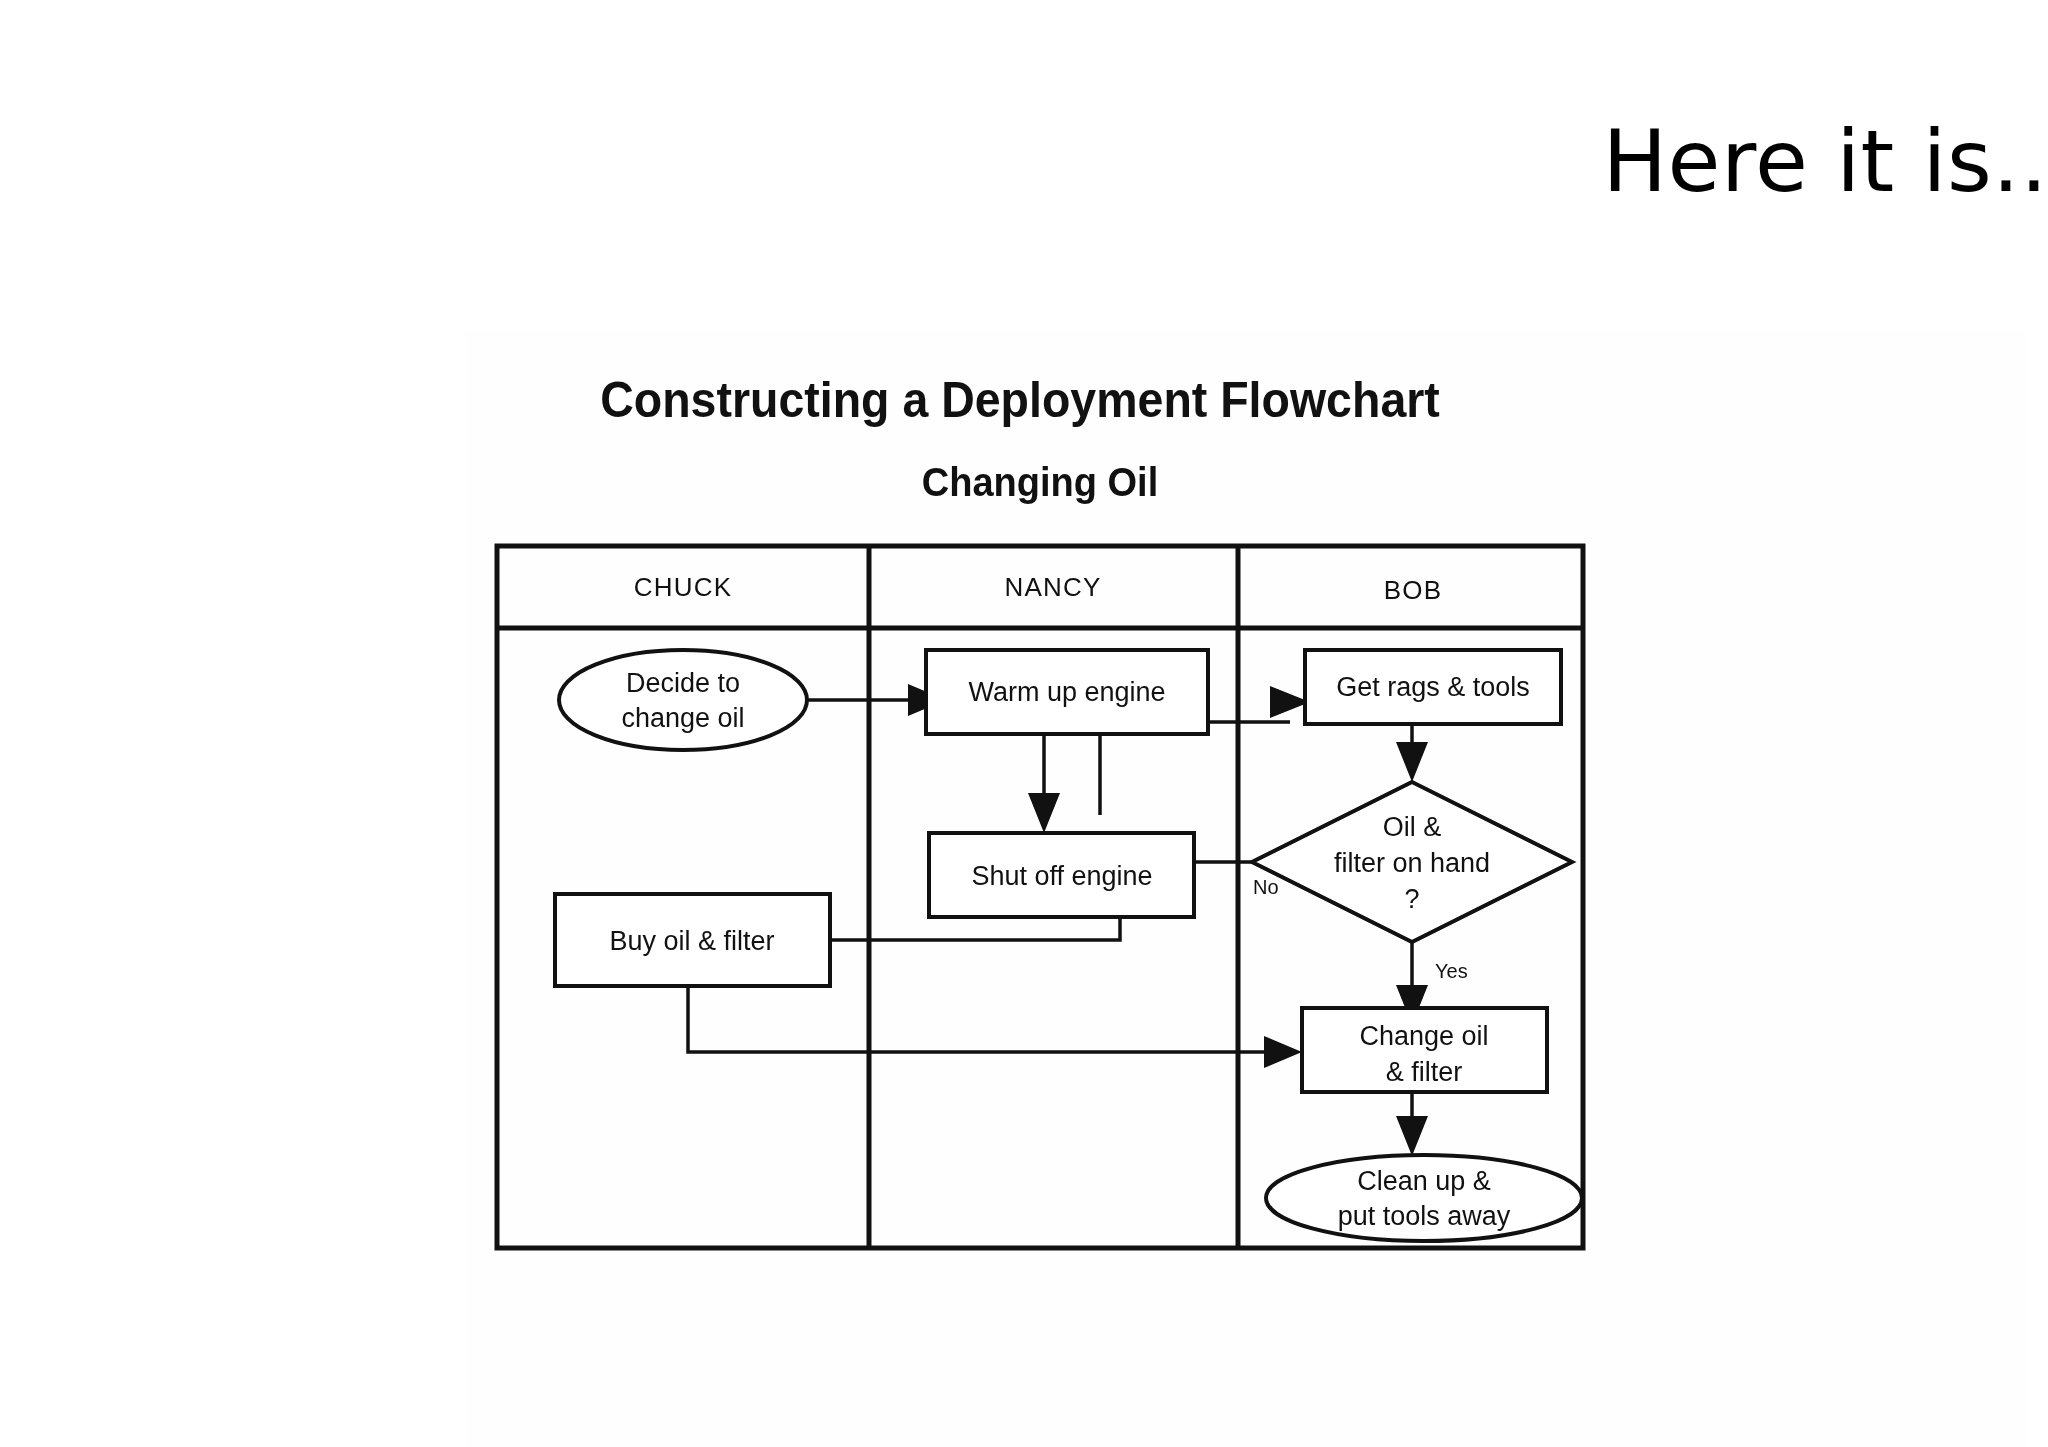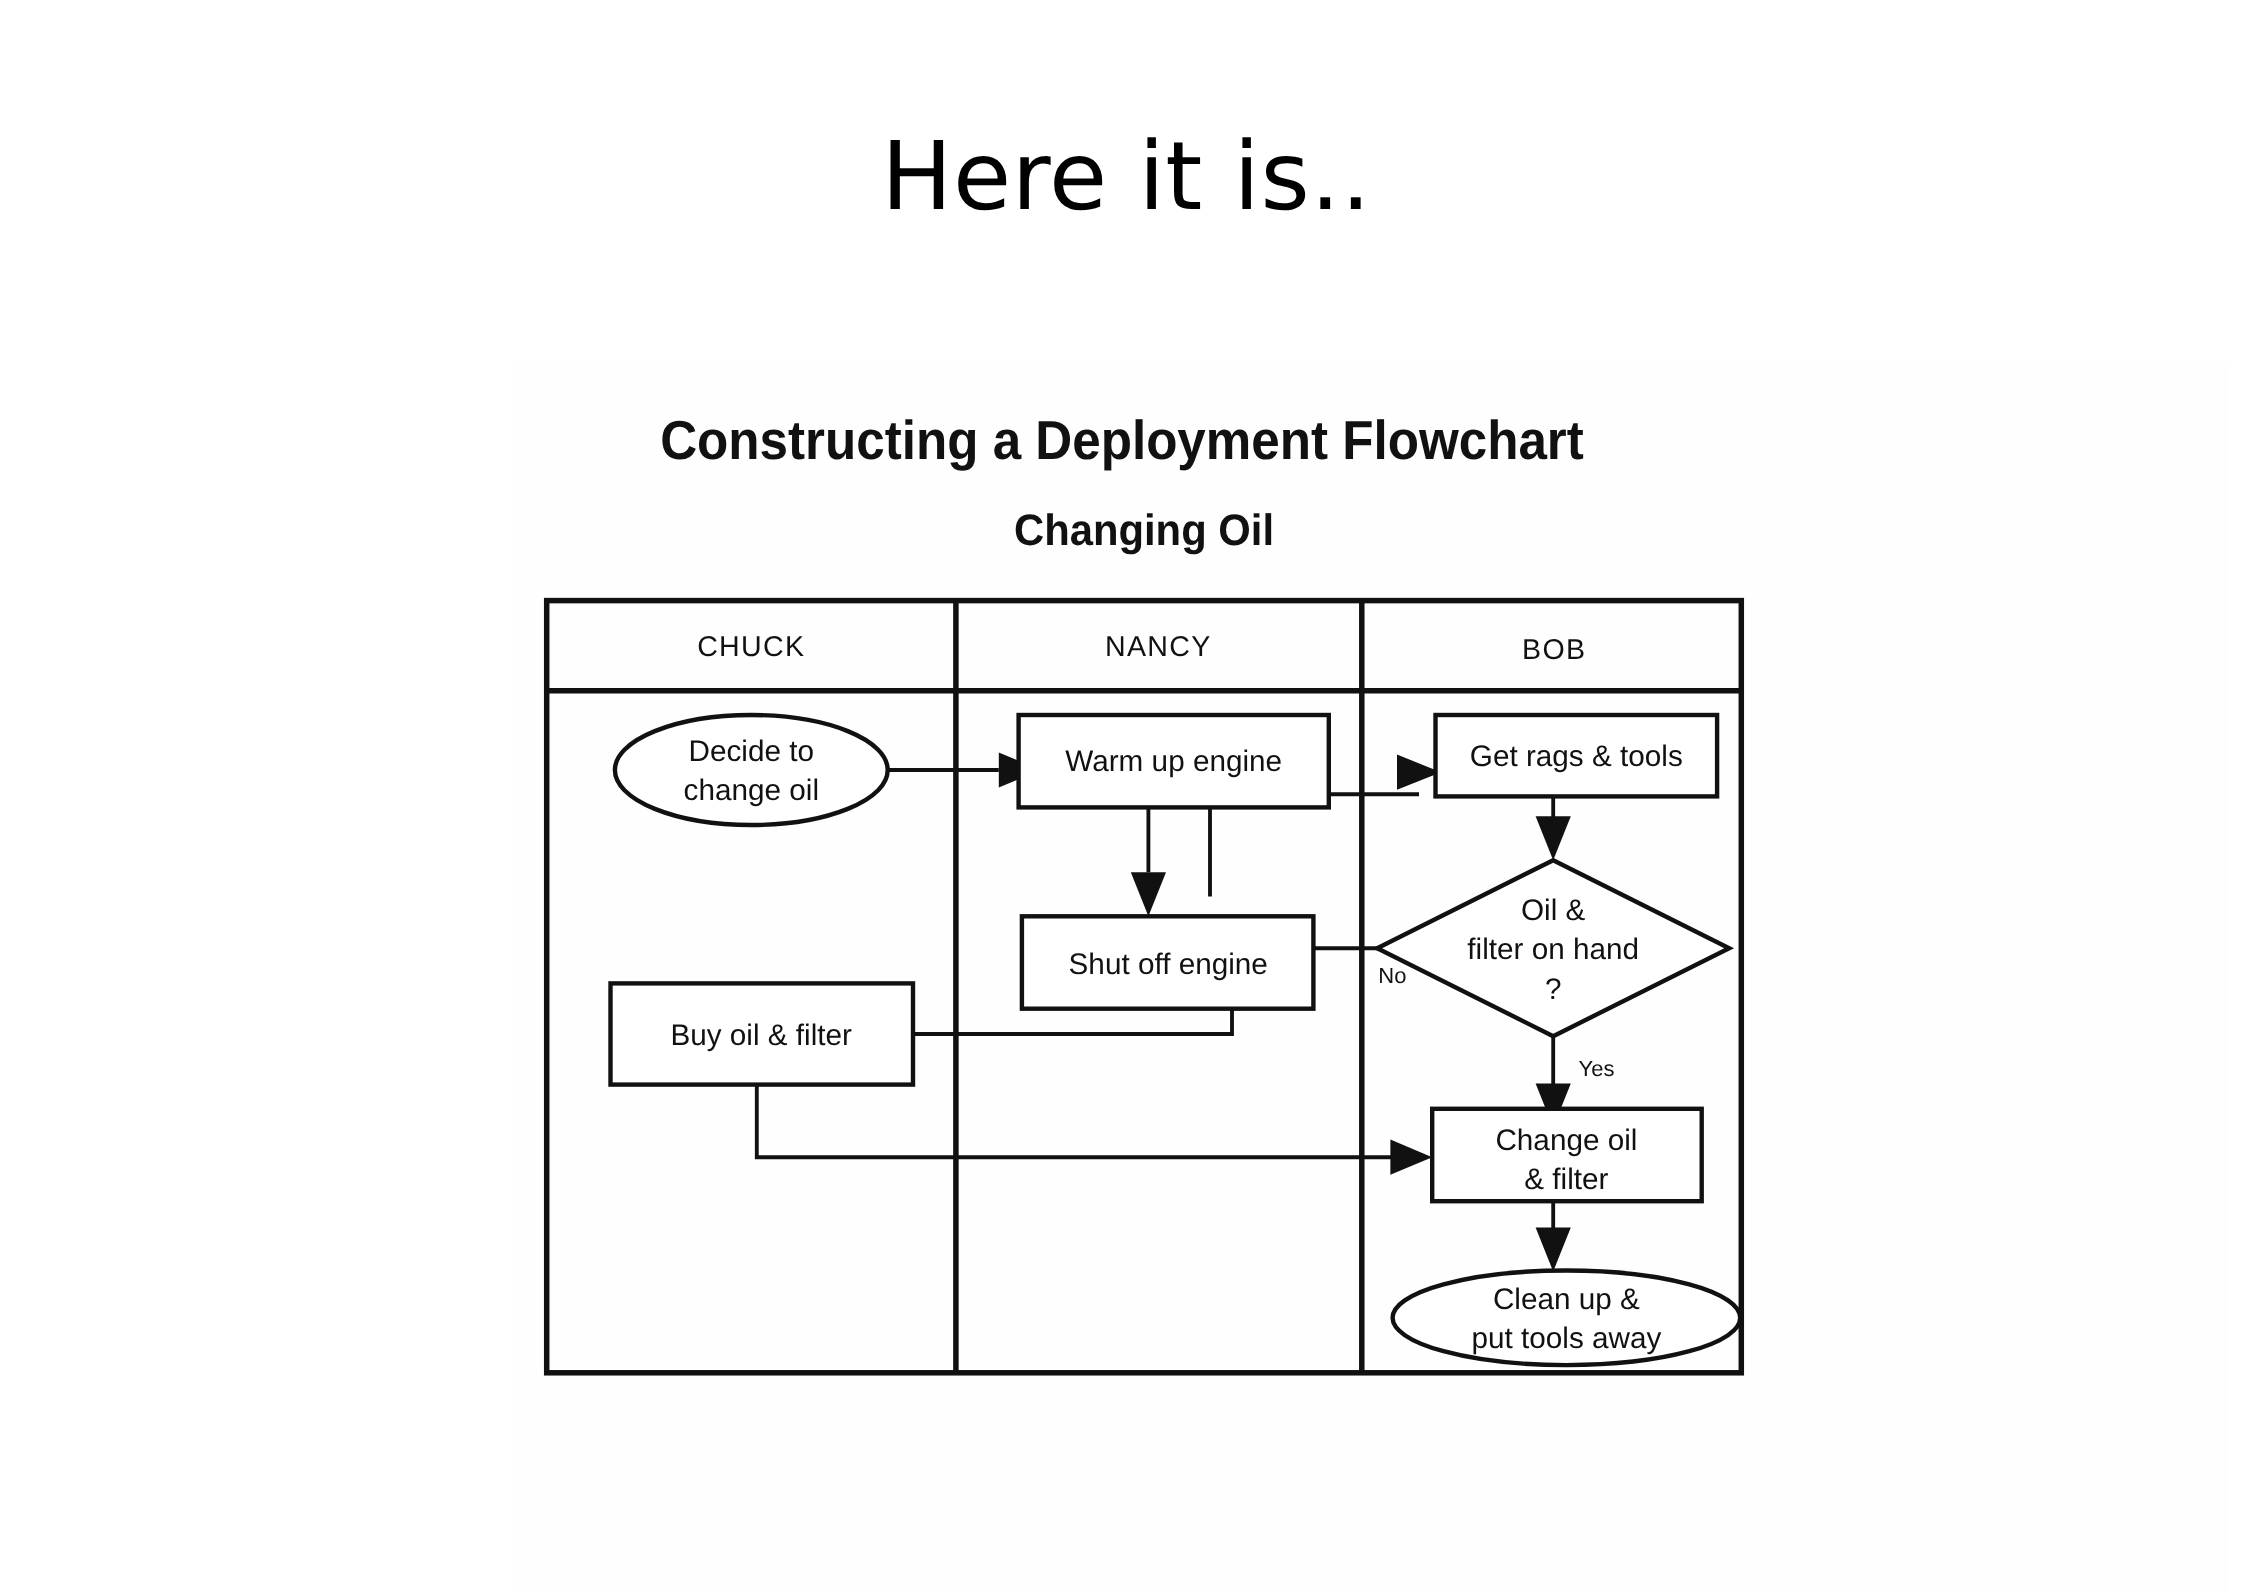--- a/index.html
+++ b/index.html
@@ -17,21 +17,21 @@
   #slide {
     position: absolute;
     inset: 0;
     background: #ffffff;
   }
   #slide-title {
     position: absolute;
     top: 118px;
     left: 0;
     width: 2048px;
-    text-align: center;
+    text-align: right;
     font-family: "DejaVu Sans", sans-serif;
     font-size: 86px;
     font-weight: 400;
     line-height: 1.0;
     color: #000000;
     letter-spacing: 0.5px;
   }
   
   #figure-panel {
     position: absolute;

